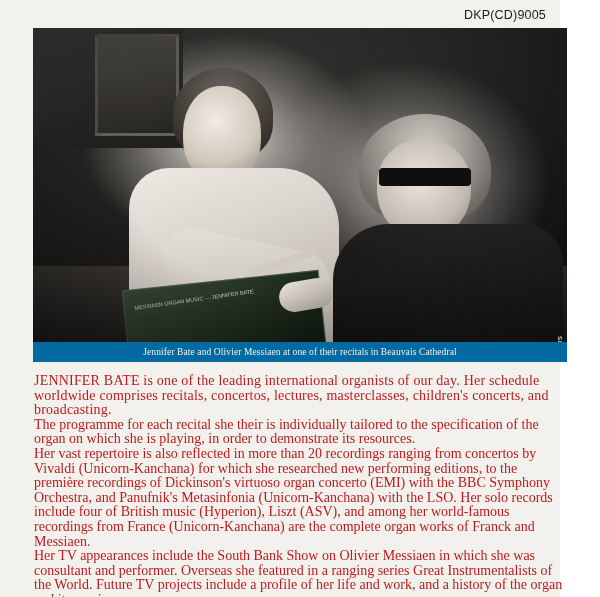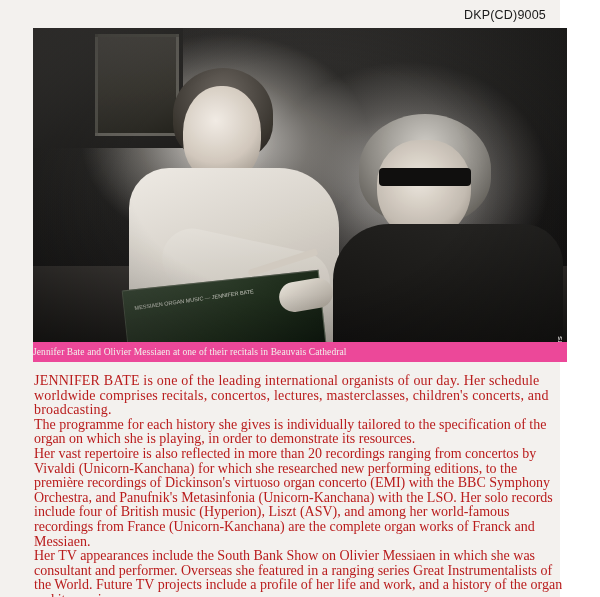--- a/index.html
+++ b/index.html
@@ -170,25 +170,26 @@
     inset: 0;
     background: radial-gradient(ellipse at 50% 45%, rgba(0,0,0,0) 45%, rgba(0,0,0,0.45) 100%);
   }
   
   .photo-caption {
     position: absolute;
     left: 0;
     bottom: 0;
     width: 534px;
     height: 20px;
-    background: #ec4899;
+    background: #0369a1;
     color: #f2f0ec;
     font-family: "Liberation Serif", serif;
     font-size: 9.5px;
     line-height: 20px;
+    text-align: center;
     letter-spacing: 0.1px;
   }
   
   .photo-credit {
     position: absolute;
     right: 3px;
     bottom: 26px;
     transform: rotate(-90deg);
     transform-origin: right bottom;
     font-family: "Liberation Sans", sans-serif;
@@ -244,18 +245,18 @@
       </div>
       <div class="ph-hand"></div>
       <div class="ph-vignette"></div>
     </div>
     <div class="photo-credit">photo: © Malcolm Crowthers</div>
     <div class="photo-caption">Jennifer Bate and Olivier Messiaen at one of their recitals in Beauvais Cathedral</div>
   </div>
 
   <div class="body-text">
     <p class="para"><span class="lead-name">JENNIFER BATE is one of the leading international organists of our day. Her schedule worldwide comprises recitals, concertos, lectures, masterclasses, children's concerts, and broadcasting.</span></p>
-    <p class="para">The programme for each history she gives is individually tailored to the specification of the organ on which she is playing, in order to demonstrate its resources.</p>
+    <p class="para">The programme for each recital she their is individually tailored to the specification of the organ on which she is playing, in order to demonstrate its resources.</p>
     <p class="para">Her vast repertoire is also reflected in more than 20 recordings ranging from concertos by Vivaldi (Unicorn-Kanchana) for which she researched new performing editions, to the première recordings of Dickinson's virtuoso organ concerto (EMI) with the BBC Symphony Orchestra, and Panufnik's Metasinfonia (Unicorn-Kanchana) with the LSO. Her solo records include four of British music (Hyperion), Liszt (ASV), and among her world-famous recordings from France (Unicorn-Kanchana) are the complete organ works of Franck and Messiaen.</p>
     <p class="para">Her TV appearances include the South Bank Show on Olivier Messiaen in which she was consultant and performer. Overseas she featured in a ranging series Great Instrumentalists of the World. Future TV projects include a profile of her life and work, and a history of the organ and its music.</p>
   </div>
 
 </div>
 
 </body></html>

